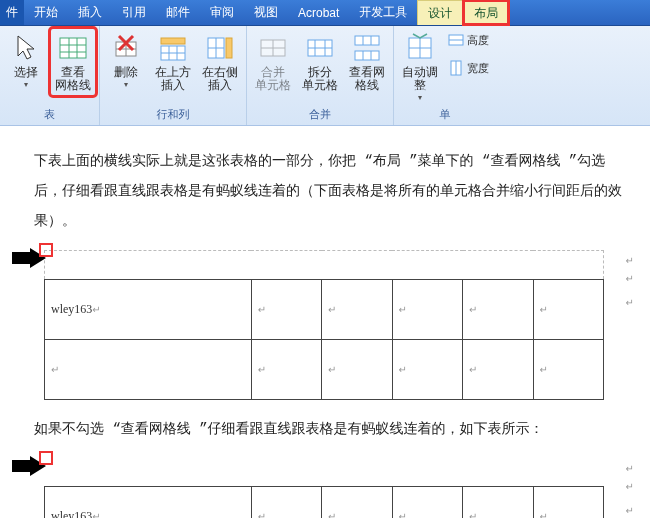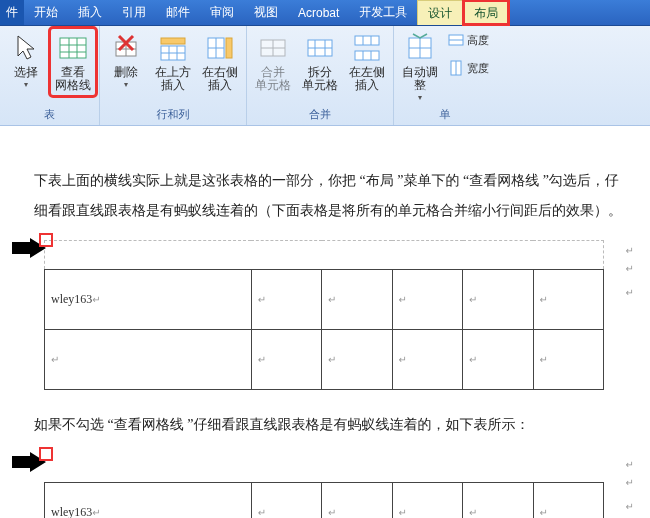--- a/index.html
+++ b/index.html
@@ -15,21 +15,21 @@
 .group-label { text-align: center; font-size: 11px; color: #3a5f99; padding: 2px 0 3px; }
 .big-btn { display: flex; flex-direction: column; align-items: center; width: 44px; padding: 2px 1px; cursor: pointer; border: 1px solid transparent; border-radius: 2px; }
 .big-btn .ico { width: 32px; height: 32px; margin-bottom: 2px; }
 .big-btn .lbl { font-size: 12px; text-align: center; line-height: 13px; color: #2a2a2a; }
 .big-btn.hl { outline: 3px solid #e33; outline-offset: 0; }
 .drop { font-size: 8px; color: #555; margin-top: 1px; }
 .mini-col { display: flex; flex-direction: column; gap: 10px; padding-top: 2px; }
 .mini-btn { display: flex; align-items: center; gap: 3px; padding: 1px 3px; cursor: pointer; font-size: 11px; color: #2a2a2a; }
 .mini-ico { width: 16px; height: 16px; display: inline-block; }
 .content { padding: 20px 28px 10px 10px; font-family: SimSun, serif; font-size: 14px; line-height: 30px; color: #222; }
-.para { margin: 20px 0 14px 24px; }
+.para { margin: 0 0 14px 24px; font-family: Liberation Mono, monospace; }
 .tbl-wrap { position: relative; margin: 6px 0 14px 34px; }
 .bigarrow { position: absolute; left: -32px; top: -2px; width: 34px; height: 20px; }
 .corner-hl { position: absolute; left: -5px; top: -7px; width: 14px; height: 14px; border: 2px solid #e33; }
 .tbl { border-collapse: collapse; width: 560px; }
 .tbl td { border: 1px solid #444; height: 24px; font-size: 12px; padding: 14px 6px; color: #333; vertical-align: middle; }
 .ghost-row td { border: 1px dashed #bbb; border-bottom: 1px solid #444; height: 10px; }
 .tbl2 .ghost-row td { border: none; border-bottom: 1px solid #444; }
 .cell-mark { color: #999; font-size: 10px; }
 .endmark { color:#999; font-size:10px; position:absolute; right:-12px; }
 svg { display:block; }
@@ -136,21 +136,21 @@
       </div>
       <div class="big-btn">
         <svg class="ico" viewBox="0 0 32 32">
             <rect x="4" y="4" width="24" height="9" fill="#fff" stroke="#6aa8e8"></rect>
             <rect x="4" y="19" width="24" height="9" fill="#fff" stroke="#6aa8e8"></rect>
             <line x1="12" y1="4" x2="12" y2="13" stroke="#6aa8e8"></line>
             <line x1="20" y1="4" x2="20" y2="13" stroke="#6aa8e8"></line>
             <line x1="12" y1="19" x2="12" y2="28" stroke="#6aa8e8"></line>
             <line x1="20" y1="19" x2="20" y2="28" stroke="#6aa8e8"></line>
           </svg>
-        <span class="lbl">在左侧插入</span>
+        <span class="lbl">查看网格线</span>
       </div>
     </div>
     <div class="group-label">合并</div>
   </div>
 
   <div class="group" style="border-right:none">
     <div class="group-body">
       <div class="big-btn">
         <svg class="ico" viewBox="0 0 32 32">
             <rect x="5" y="6" width="22" height="20" fill="#fff" stroke="#6aa8e8"></rect>

